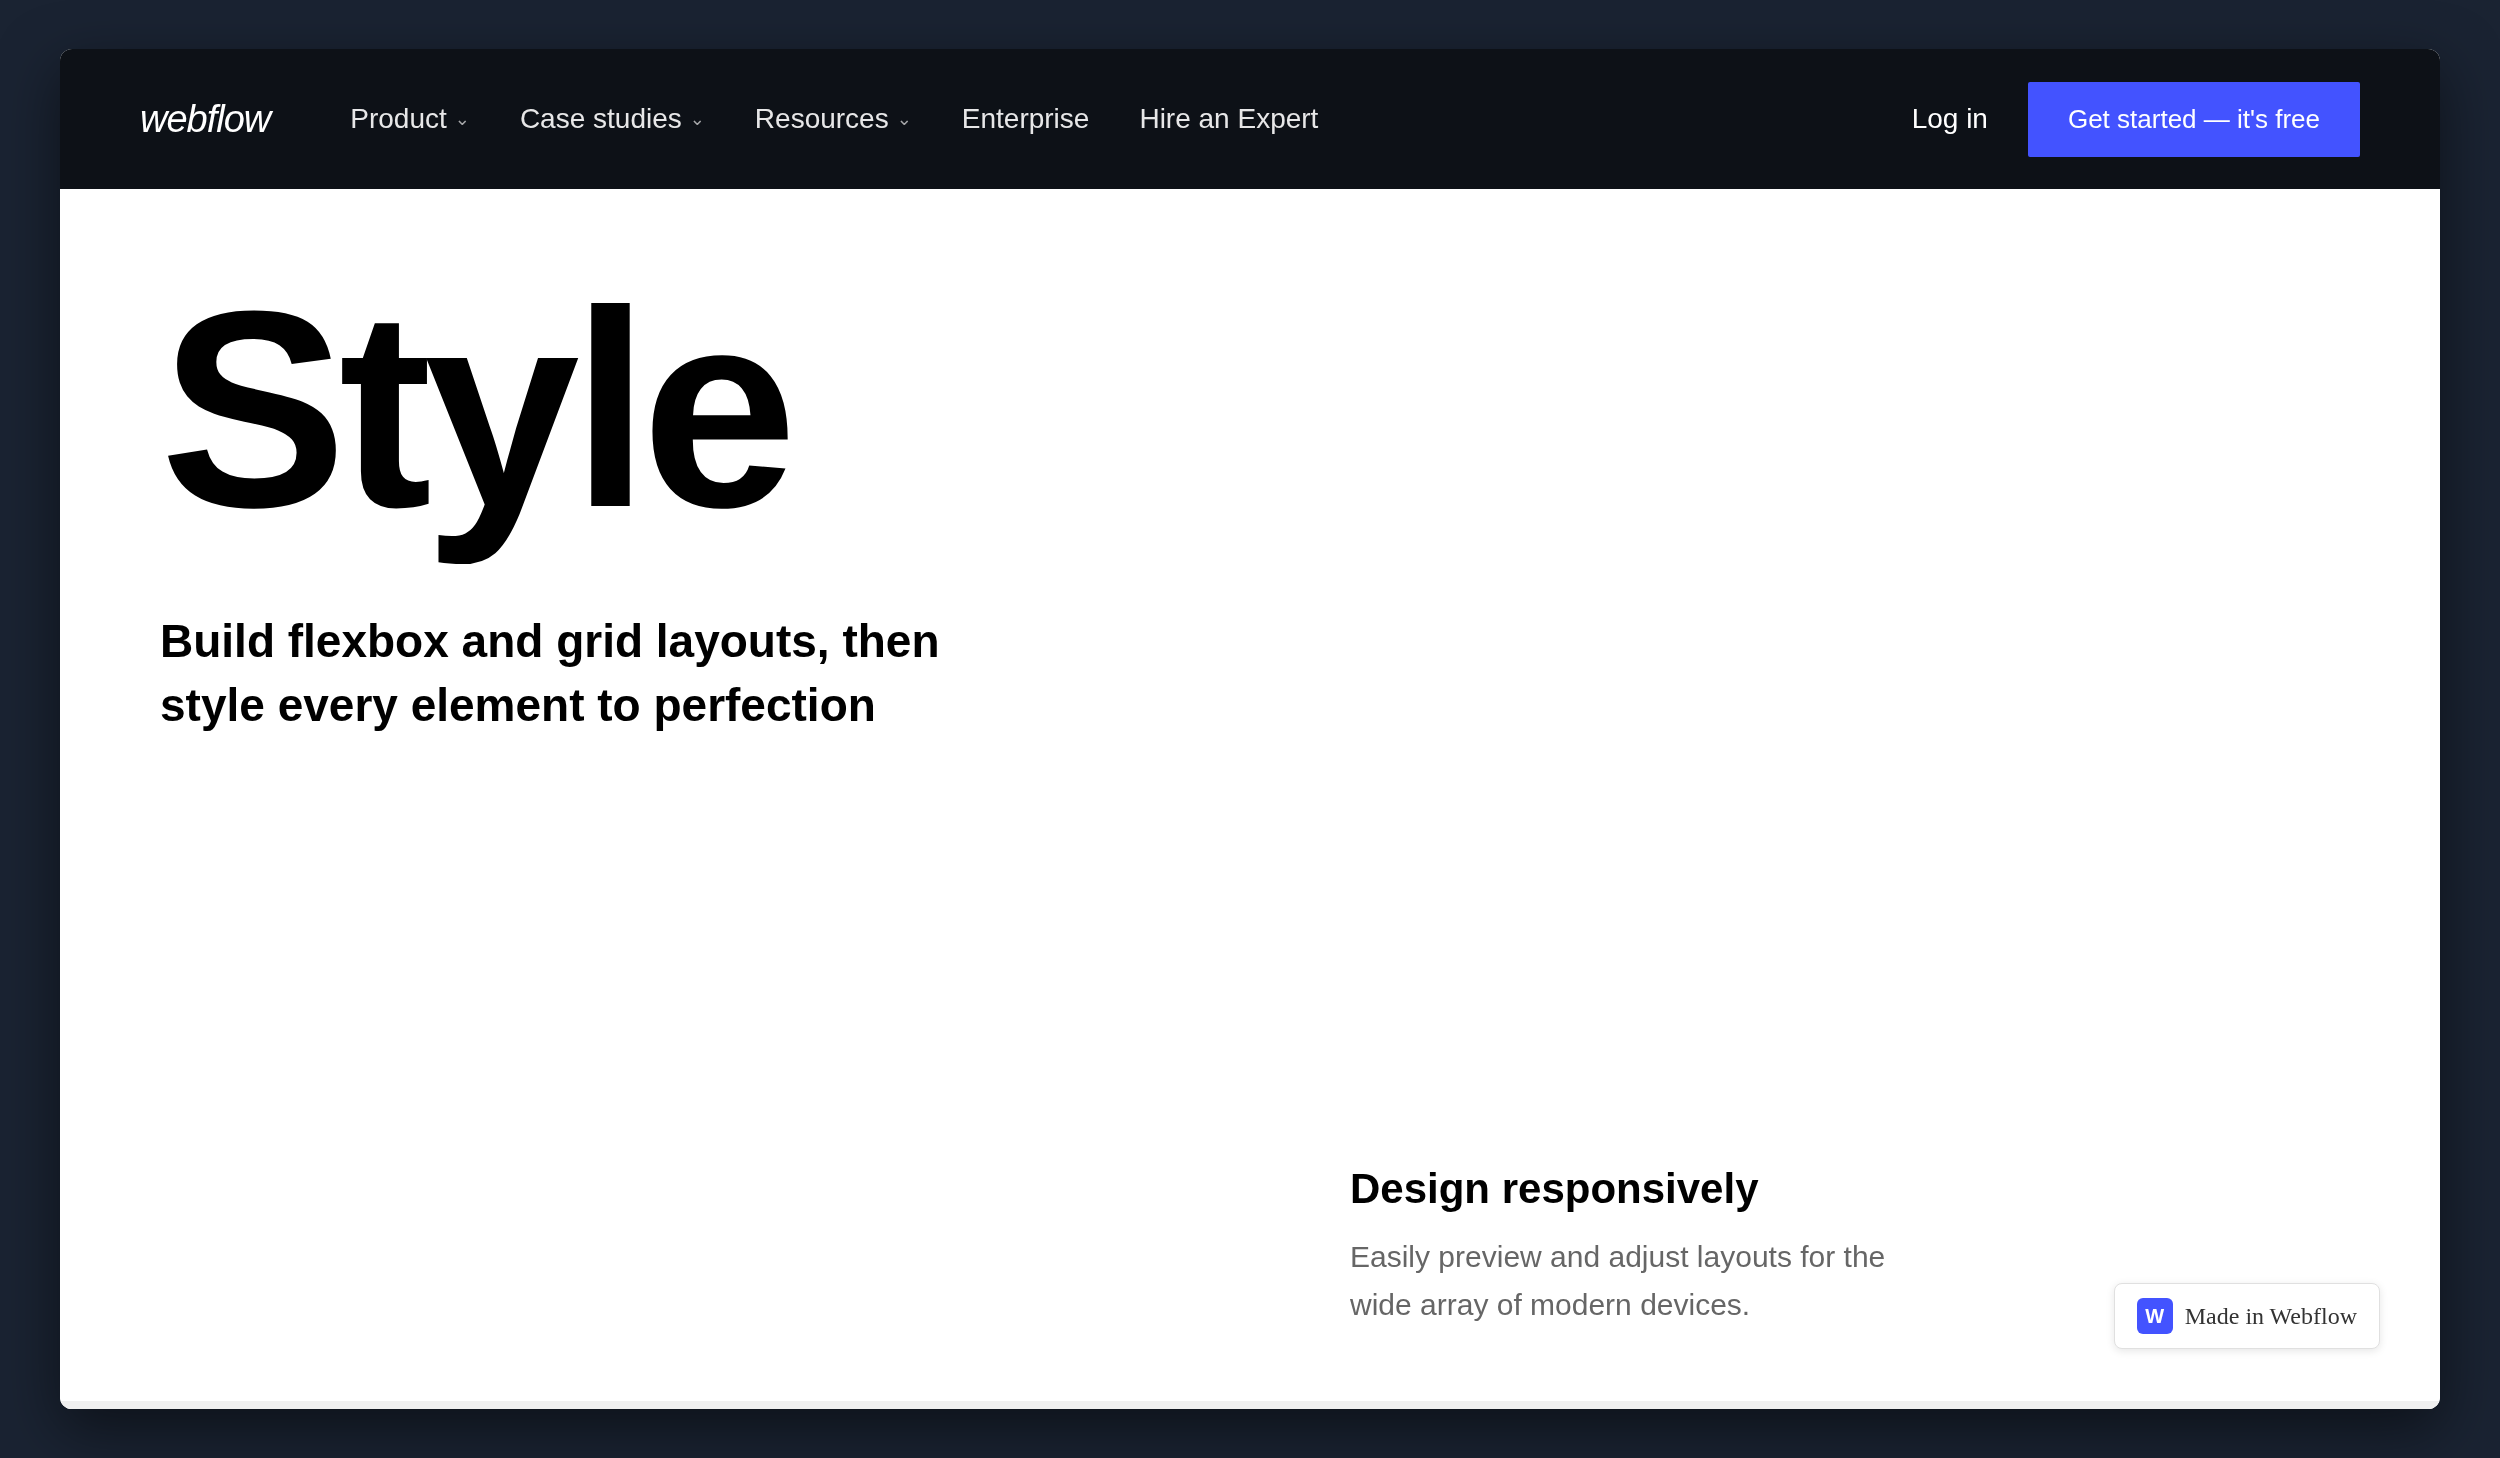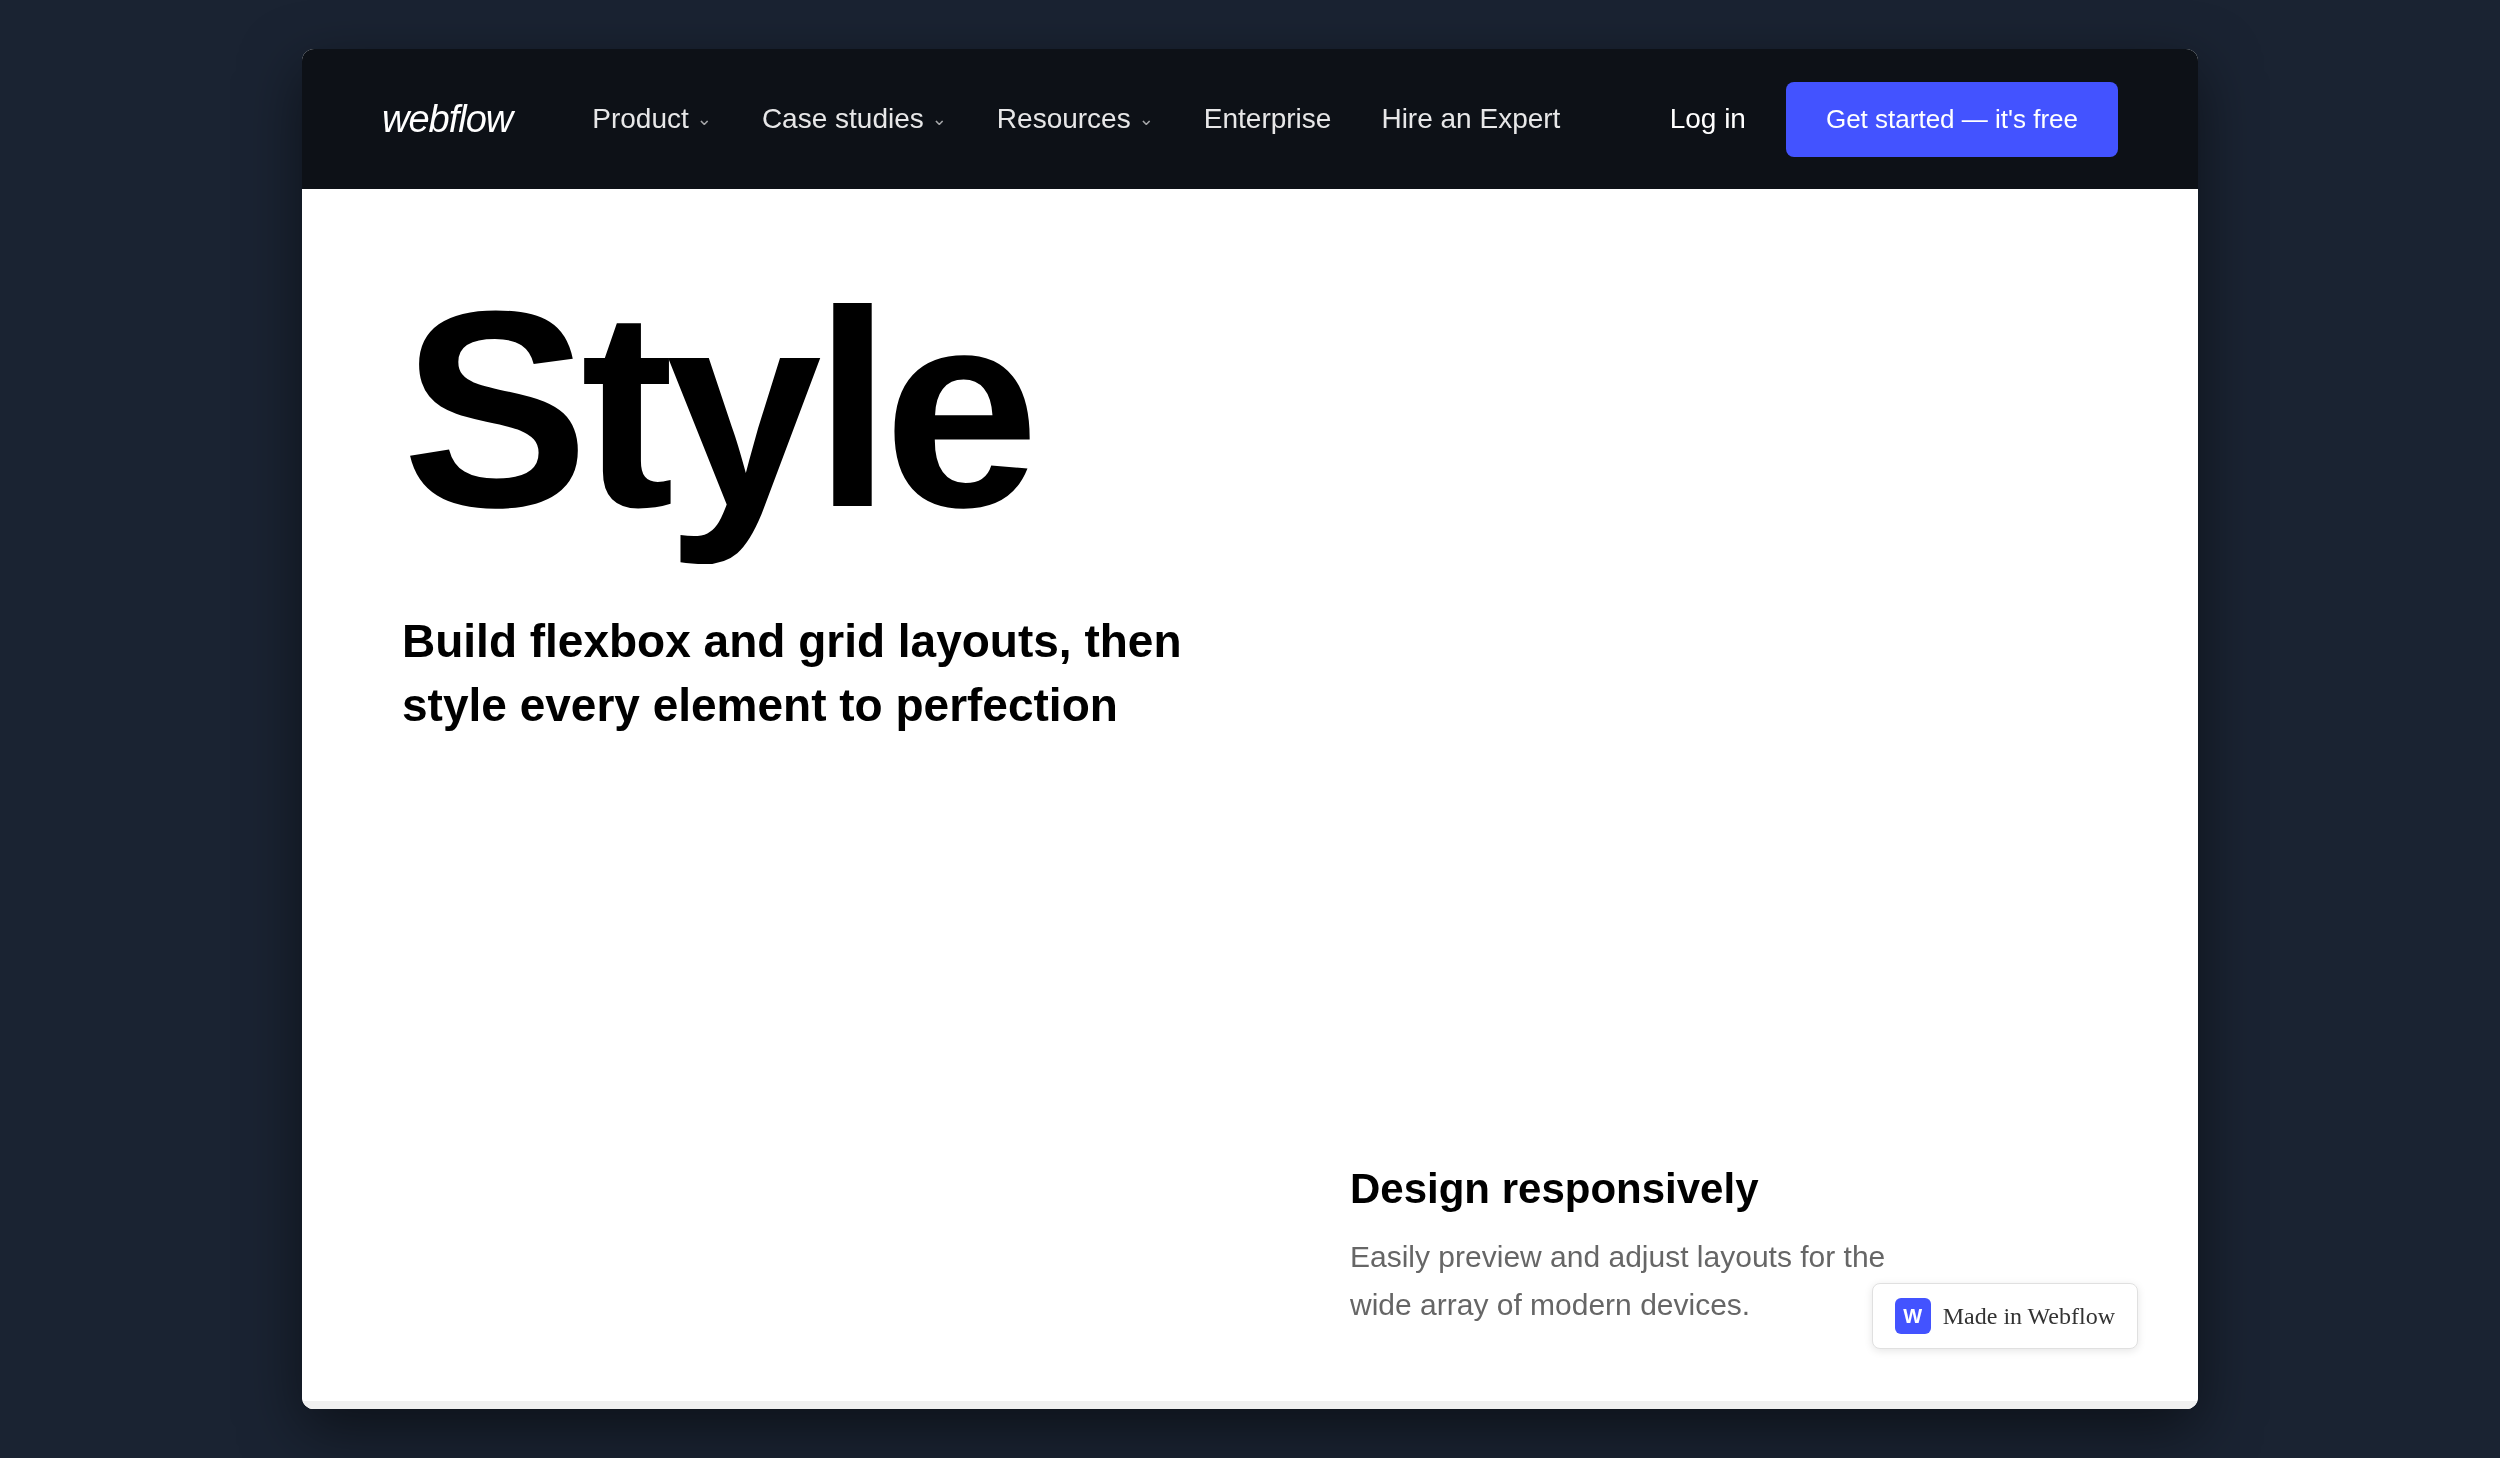--- a/index.html
+++ b/index.html
@@ -13,21 +13,21 @@
       height: 1458px;
       background: #1a2332;
       font-family: -apple-system, BlinkMacSystemFont, 'Segoe UI', sans-serif;
       overflow: hidden;
       display: flex;
       align-items: center;
       justify-content: center;
     }
 
     .browser-window {
-      width: 1896px;
+      width: 2380px;
       height: 1360px;
       background: #ffffff;
       border-radius: 12px;
       overflow: hidden;
       box-shadow: 0 20px 60px rgba(0,0,0,0.5);
       display: flex;
       flex-direction: column;
     }
 
     
@@ -90,21 +90,21 @@
       border: none;
       white-space: nowrap;
     }
 
     .cta-btn {
       background: #4353ff;
       color: #ffffff;
       font-size: 26px;
       font-weight: 500;
       padding: 22px 40px;
-      border-radius: 8px;
+      border-radius: 2px;
       border: none;
       cursor: pointer;
       white-space: nowrap;
       text-align: right;
     }
 
     
     .main-content {
       background: #ffffff;
       flex: 1;

